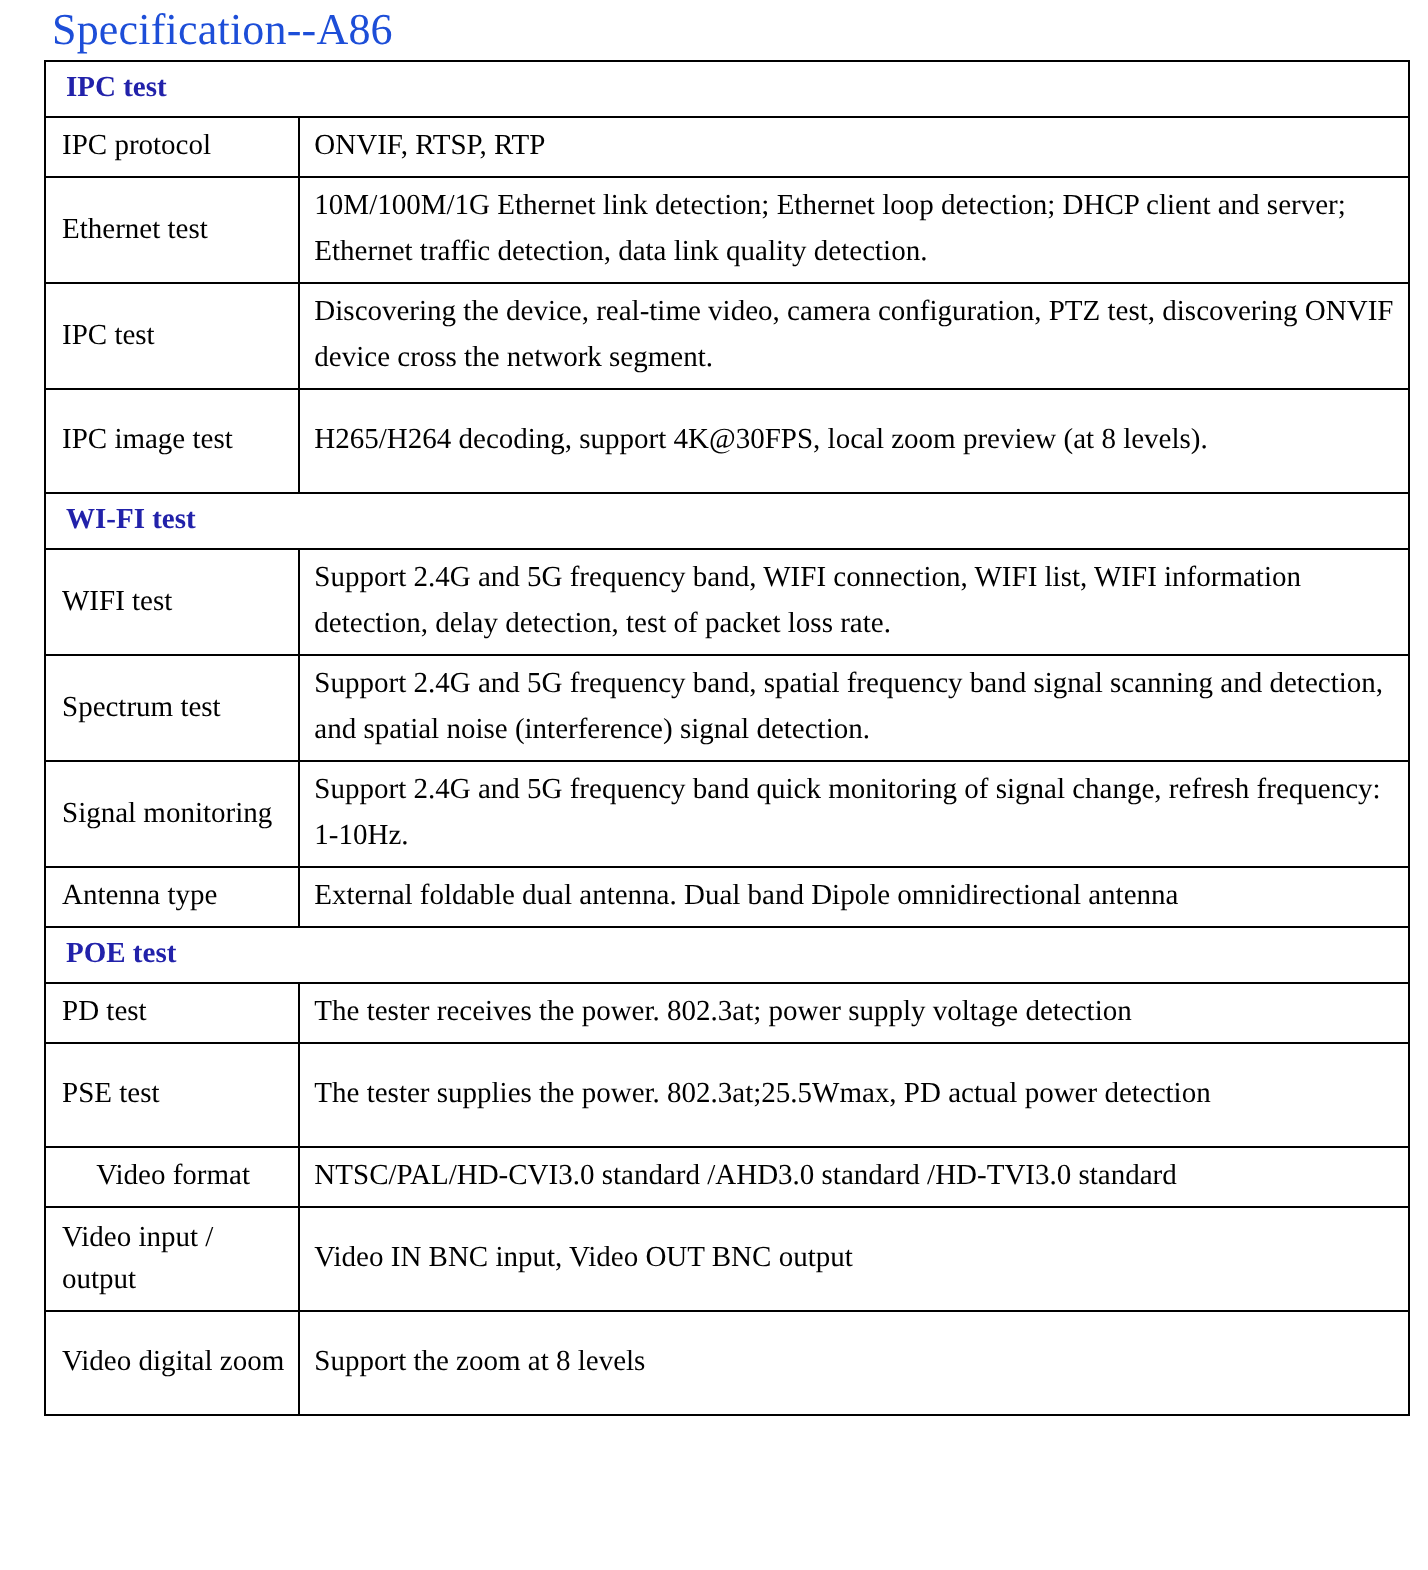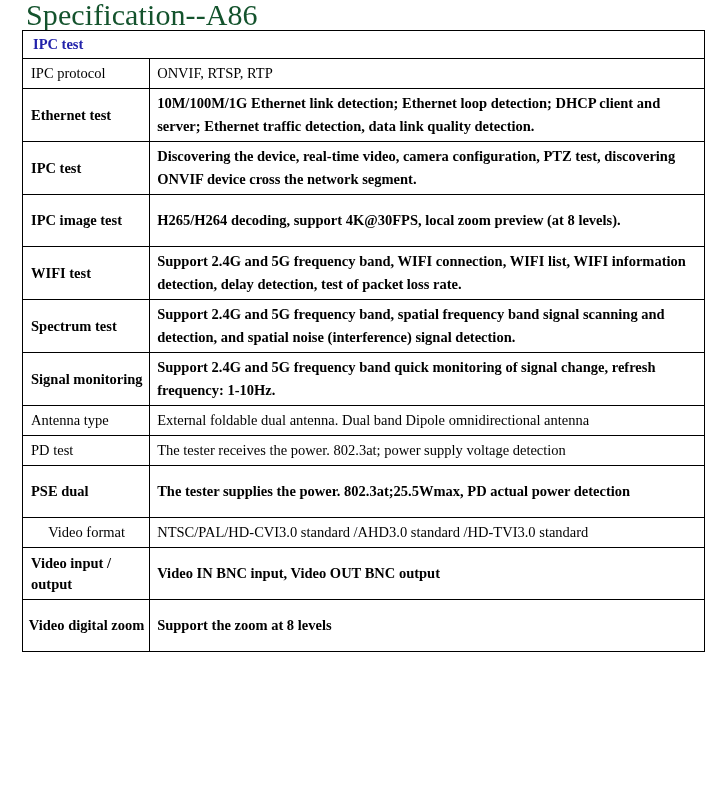--- a/index.html
+++ b/index.html
@@ -17,26 +17,26 @@
   .page {
     position: relative;
     width: 714px;
     height: 785px;
     background: #ffffff;
   }
   .doc-title {
     position: absolute;
     left: 26px;
     top: 1px;
-    font-size: 30px;
+    font-size: 22px;
     line-height: 28px;
     font-weight: normal;
     letter-spacing: 0.1px;
     white-space: nowrap;
-    color: #14532d;
+    color: #1d4ed8;
   }
   .spec-table {
     position: absolute;
     left: 22px;
     top: 30px;
     width: 683px;
     border-collapse: collapse;
     table-layout: fixed;
     font-size: 14.5px;
   }
@@ -59,21 +59,21 @@
     line-height: 23px;
   }
   td.section-cell {
     padding: 3px 6px 4px 10px;
     font-weight: bold;
     line-height: 20px;
     font-size: 14.5px;
   }
   .section-label { color: #2222aa; }
   .cell-text { display: block; }
-  .h-56 { height: 52px; font-weight: bold; }
+  .h-56 { height: 52px; }
   .h-28 { height: 26px; }
 </style>
 </head>
 <body>
 
 <div class="page">
 
   <div class="doc-title">Specification--A86</div>
 
   <table class="spec-table">
@@ -110,20 +110,23 @@
           </td>
         </tr>
         <tr class="h-56">
           <td class="label-cell">
             <span class="cell-text">IPC image test</span>
           </td>
           <td class="value-cell">
             <span class="cell-text">H265/H264 decoding, support 4K@30FPS, local zoom preview (at 8 levels).</span>
           </td>
         </tr>
+        <tr>
+          <td class="section-cell" colspan="2"><span class="section-label">WI-FI test</span></td>
+        </tr>
         <tr class="h-56">
           <td class="label-cell">
             <span class="cell-text">WIFI test</span>
           </td>
           <td class="value-cell">
             <span class="cell-text">Support 2.4G and 5G frequency band, WIFI connection, WIFI list, WIFI information detection, delay detection, test of packet loss rate.</span>
           </td>
         </tr>
         <tr class="h-56">
           <td class="label-cell">
@@ -142,31 +145,34 @@
           </td>
         </tr>
         <tr class="h-28">
           <td class="label-cell">
             <span class="cell-text">Antenna type</span>
           </td>
           <td class="value-cell">
             <span class="cell-text">External foldable dual antenna. Dual band Dipole omnidirectional antenna</span>
           </td>
         </tr>
+        <tr>
+          <td class="section-cell" colspan="2"><span class="section-label">POE test</span></td>
+        </tr>
         <tr class="h-28">
           <td class="label-cell">
             <span class="cell-text">PD test</span>
           </td>
           <td class="value-cell">
             <span class="cell-text">The tester receives the power. 802.3at; power supply voltage detection</span>
           </td>
         </tr>
         <tr class="h-56">
           <td class="label-cell">
-            <span class="cell-text">PSE dual</span>
+            <span class="cell-text">PSE test</span>
           </td>
           <td class="value-cell">
             <span class="cell-text">The tester supplies the power. 802.3at;25.5Wmax, PD actual power detection</span>
           </td>
         </tr>
         <tr class="h-28">
           <td class="label-cell center">
             <span class="cell-text">Video format</span>
           </td>
           <td class="value-cell">

